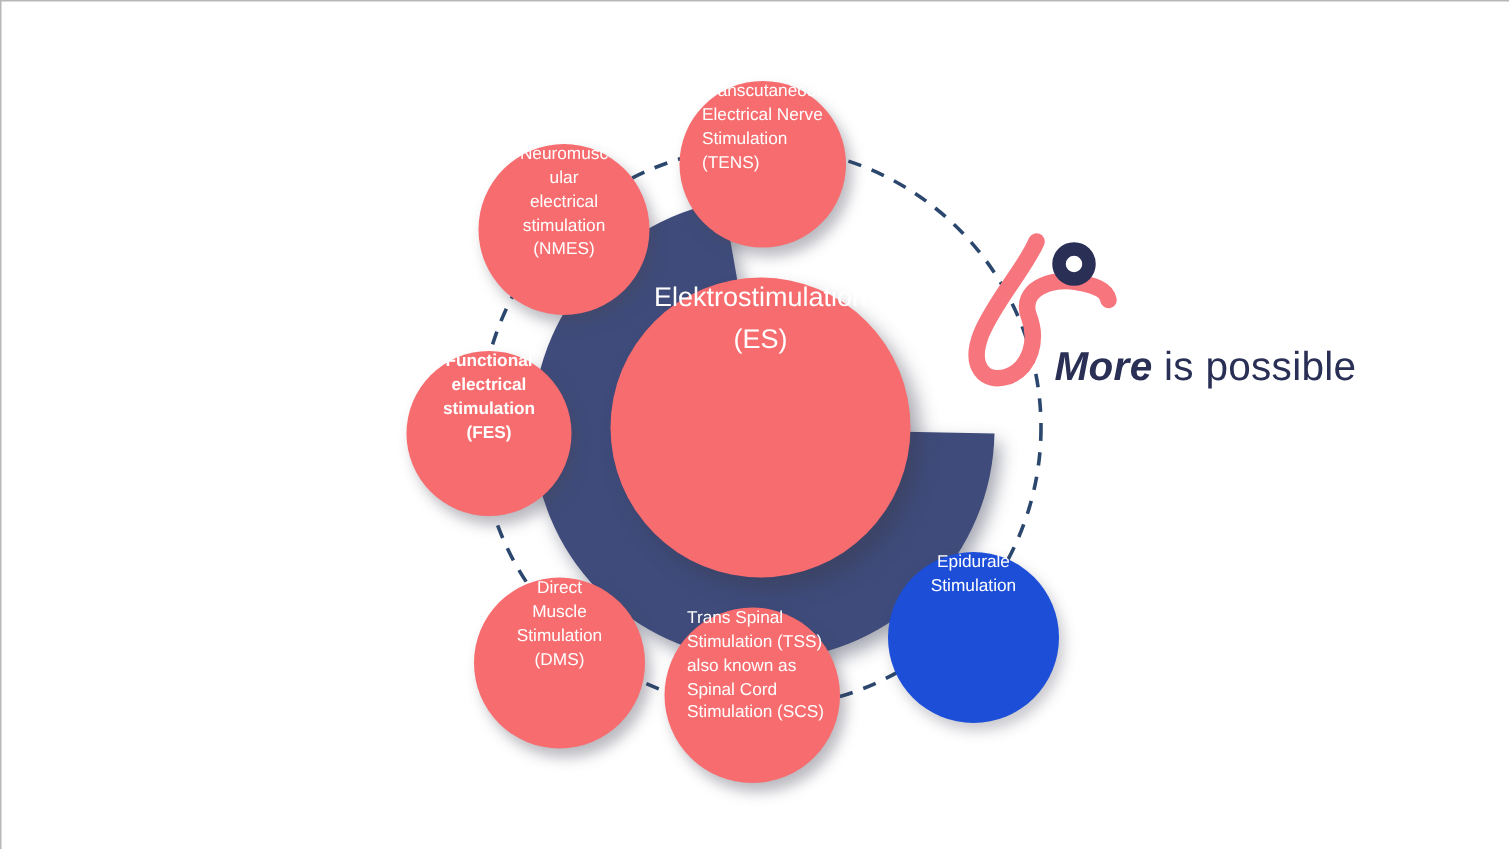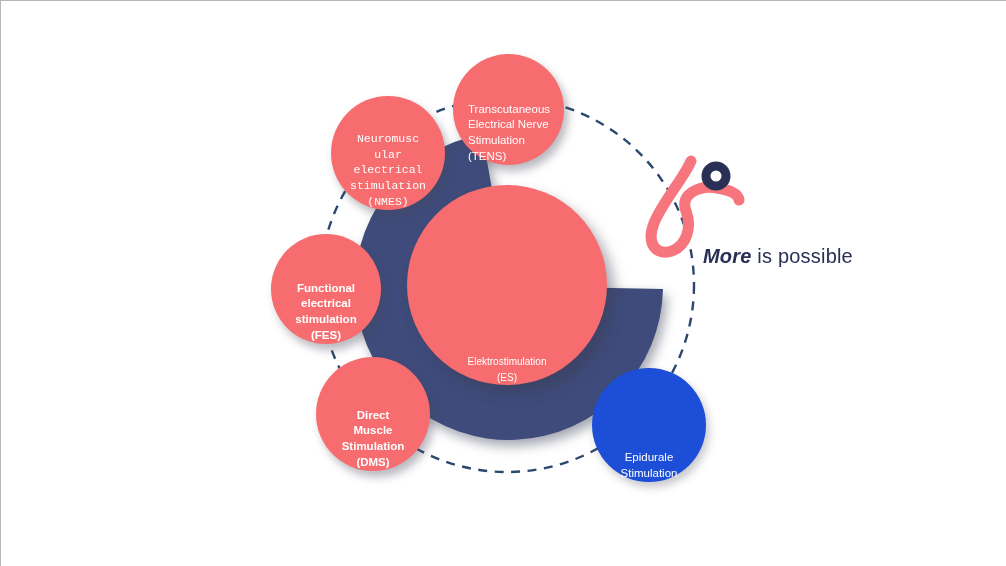--- a/index.html
+++ b/index.html
@@ -8,50 +8,49 @@
     width:1005px;height:565px;
     background:#ffffff;
     border-top:1px solid #b7b7b7;
     border-left:1px solid #b7b7b7;
     font-family:"Liberation Sans", sans-serif;
     overflow:hidden;
   }
   svg.bg{position:absolute;left:0;top:0;}
   .node{
     position:absolute;border-radius:50%;
-    display:flex;align-items:flex-end;justify-content:center;
+    display:flex;align-items:flex-start;justify-content:center;
     color:#ffffff;
     background:#F76C6E;
     box-shadow:4px 6px 9px rgba(70,70,90,.38);
   }
   .node .txt{white-space:pre;display:block;}
   .sat{font-size:11.5px;line-height:1.38;}
   .sat.left{justify-content:flex-start;text-align:left;}
   .sat.left .txt{padding-left:15px;}
   .sat.center{text-align:center;}
   .n-center{
     left:406px;top:184px;width:200px;height:200px;
-    font-size:10px;line-height:1.55;text-align:center;
+    font-size:18px;line-height:1.55;text-align:center;
     box-shadow:7px 9px 13px rgba(60,60,80,.45);
   }
   .n-tens{left:452px;top:53px;width:111px;height:111px;}
-  .n-nmes{left:330px;top:95px;width:114px;height:114px;font-family:Liberation Mono, monospace;}
+  .n-nmes{left:318px;top:95px;width:114px;height:114px;}
   .n-fes{left:270px;top:233px;width:110px;height:110px;font-weight:bold;}
-  .n-dms{left:315px;top:356px;width:114px;height:114px;font-weight:bold;}
+  .n-dms{left:315px;top:384px;width:114px;height:114px;}
   .n-tss{left:442px;top:404px;width:117px;height:117px;}
   .n-epidural{
     left:591px;top:367px;width:114px;height:114px;
     background:#1d4ed8;
     box-shadow:3px 5px 9px rgba(70,70,90,.3);
   }
   .tagline{
     position:absolute;left:702px;top:228px;
-    font-size:20px;color:#292F55;letter-spacing:.2px;
+    font-size:27px;color:#292F55;letter-spacing:.2px;
     white-space:nowrap;
-    margin-top:16px;
   }
   .tagline .em{font-weight:bold;font-style:italic;}
 </style>
 </head>
 <body>
 
 <div class="slide">
 
   <svg class="bg" width="1005" height="565" viewBox="0 0 1005 565">
     <circle cx="506" cy="284" r="187" fill="none" stroke="#2B476E" stroke-width="2.4" stroke-dasharray="9 7.5"></circle>
@@ -91,20 +90,27 @@
 (FES)</span>
   </div>
 
   <div class="node sat center n-dms">
     <span class="txt">Direct
 Muscle
 Stimulation
 (DMS)</span>
   </div>
 
+  <div class="node sat left n-tss">
+    <span class="txt">Trans Spinal
+Stimulation (TSS)
+also known as
+Spinal Cord
+Stimulation (SCS)</span>
+  </div>
 
   <div class="node sat center n-epidural">
     <span class="txt">Epidurale
 Stimulation</span>
   </div>
 
   <div class="tagline">
     <span class="em">More</span><span> is possible</span>
   </div>
 

